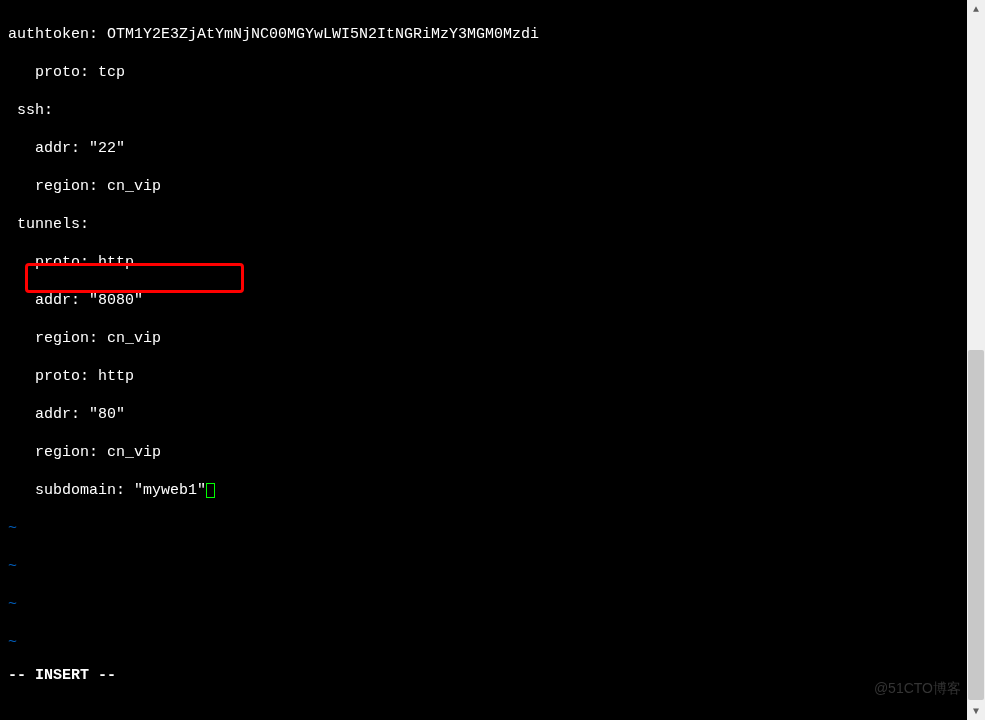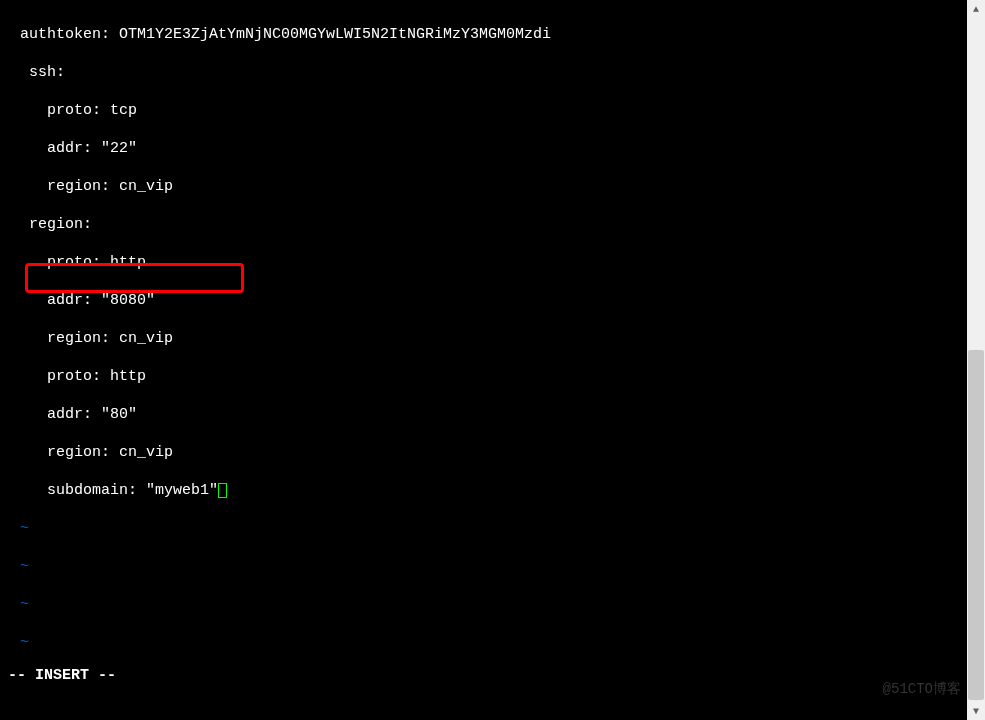--- a/index.html
+++ b/index.html
@@ -13,21 +13,21 @@
       background: #000000;
       font-family: "Consolas", "Monaco", "Courier New", monospace;
       font-size: 15px;
       color: #ffffff;
       position: relative;
       overflow: hidden;
     }
     .terminal {
       width: 967px;
       height: 688px;
-      padding: 6px 20px;
+      padding: 6px 8px;
       position: relative;
       line-height: 19px;
       white-space: pre;
     }
     .line {
       display: block;
       height: 19px;
     }
     .tilde {
       color: #0060c0;
@@ -77,40 +77,40 @@
       justify-content: center;
       font-size: 10px;
       color: #606060;
     }
     .watermark {
       position: absolute;
       bottom: 22px;
       right: 24px;
       color: #4a4a4a;
       font-size: 14px;
-      font-family: Liberation Mono, monospace;
+      font-family: Liberation Sans, sans-serif;
       opacity: 0.7;
     }
   </style>
 </head>
 <body>
 
 <div class="scrollbar-track">
   <div class="scrollbar-arrow" style="top:0">▲</div>
   <div class="scrollbar-thumb" id="sb-thumb" style="top: 350px; height: 350px;"></div>
   <div class="scrollbar-arrow" style="bottom:0">▼</div>
 </div>
 
 <div class="terminal">
 <span class="line"><span>authtoken:</span><span> OTM1Y2E3ZjAtYmNjNC00MGYwLWI5N2ItNGRiMzY3MGM0Mzdi</span></span>
+<span class="line">   proto: tcp</span>
 <span class="line"> ssh:</span>
-<span class="line">   proto: tcp</span>
 <span class="line">   addr: "22"</span>
 <span class="line">   region: cn_vip</span>
-<span class="line"> region:</span>
+<span class="line"> tunnels:</span>
 <span class="line">   proto: http</span>
 <span class="line">   addr: "8080"</span>
 <span class="line">   region: cn_vip</span>
 <span class="line">   proto: http</span>
 <span class="line">   addr: "80"</span>
 <span class="line">   region: cn_vip</span>
 <span class="line"><span>   subdomain: "myweb1"</span><span class="cursor-box"></span></span>
 <span class="line tilde">~</span>
 <span class="line tilde">~</span>
 <span class="line tilde">~</span>

